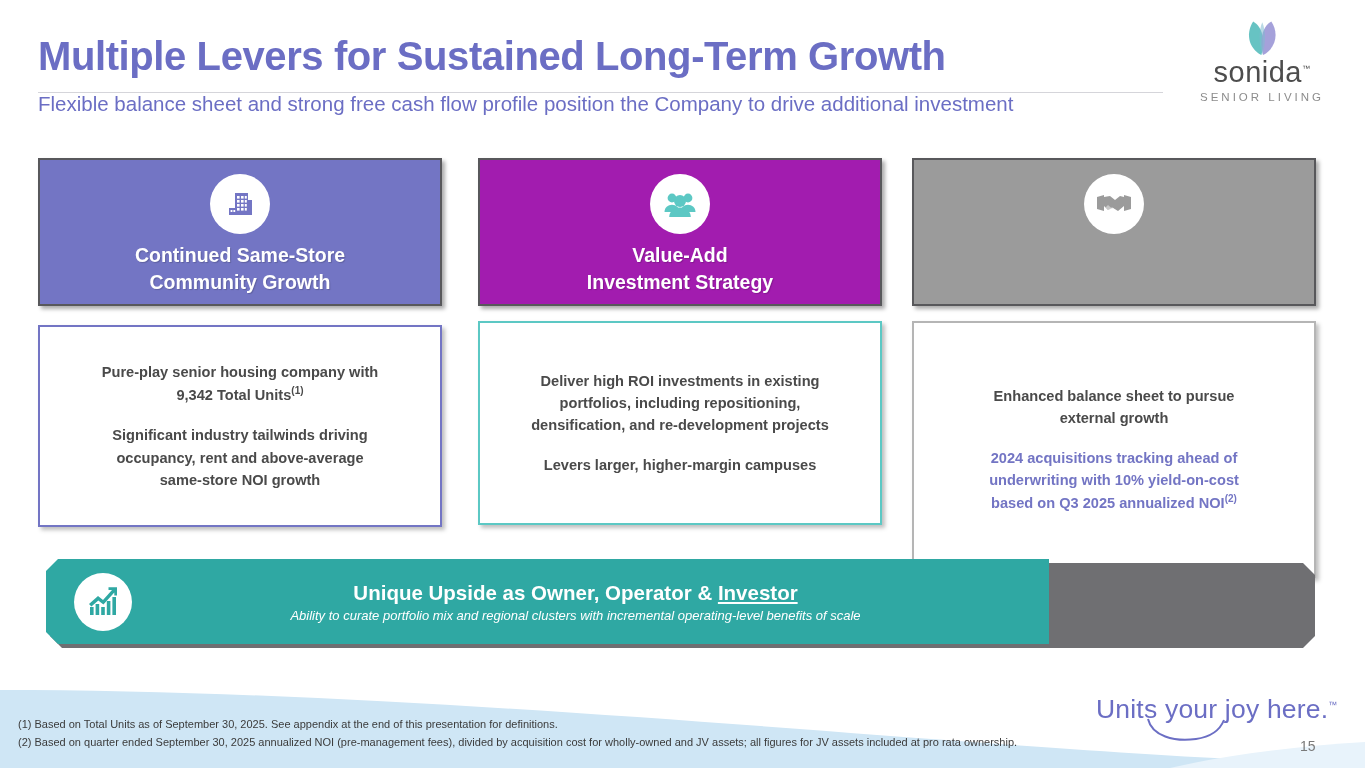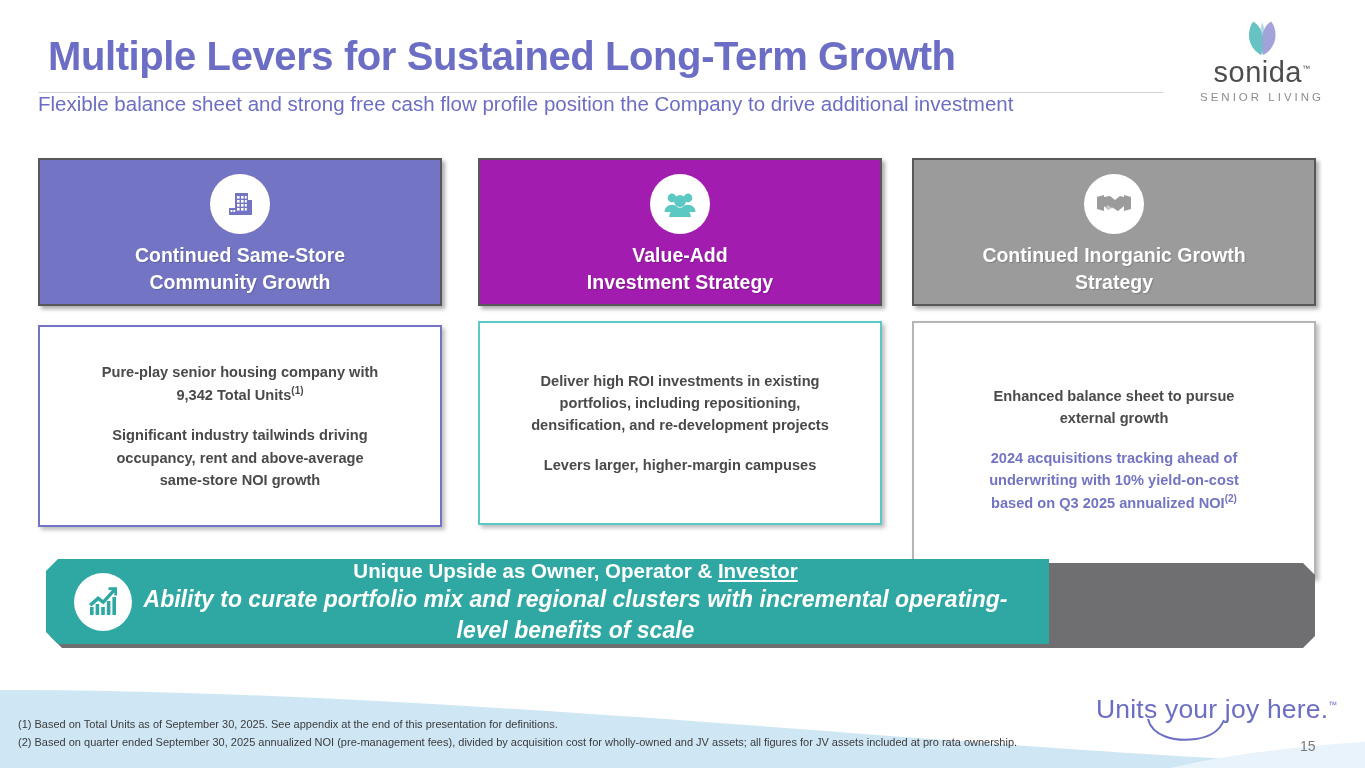--- a/index.html
+++ b/index.html
@@ -6,21 +6,21 @@
   html, body {
     width: 1365px; height: 768px;
     background: #ffffff;
     font-family: "Liberation Sans", sans-serif;
     overflow: hidden;
   }
   .slide { position: relative; width: 1365px; height: 768px; background: #fff; }
 
   
   .title {
-    position: absolute; left: 48px; top: 34px;
+    position: absolute; left: 38px; top: 34px;
     font-size: 40px; font-weight: 700; letter-spacing: -0.4px;
     color: #6b6ec4; white-space: nowrap;
   }
   .title-rule {
     position: absolute; left: 38px; top: 92px; width: 1125px; height: 1px;
     background: #d5d5da;
   }
   .subtitle {
     position: absolute; left: 38px; top: 92px;
     font-size: 20.5px; color: #6b6ec4; font-weight: 400; white-space: nowrap;
@@ -108,21 +108,21 @@
     width: 58px; height: 58px; border-radius: 50%; background: #fff;
     margin-left: 28px; flex: 0 0 auto;
     display: flex; align-items: center; justify-content: center;
   }
   .banner-text { flex: 1; text-align: center; padding-right: 30px; }
   .banner-line1 {
     color: #fff; font-weight: 700; font-size: 20.5px; line-height: 1.35;
   }
   .banner-line1 u { text-decoration: underline; text-underline-offset: 2px; }
   .banner-line2 {
-    color: #fff; font-weight: 700; font-style: italic; font-size: 23px; line-height: 1.35;
+    color: #fff; font-weight: 400; font-style: italic; font-size: 13px; line-height: 1.35;
   }
 
   
   .wave { position: absolute; left: 0; bottom: 0; width: 1365px; height: 90px; }
   .footnotes {
     position: absolute; left: 18px; top: 716px; font-size: 11px;
     color: #3b3b3b; line-height: 1.62;
   }
   .tagline {
     position: absolute; left: 1096px; top: 694px; width: 230px; height: 50px;
@@ -225,22 +225,20 @@
           <svg width="36" height="30" viewBox="0 0 36 30">
             <g fill="#9b9b9b">
               <path d="M1 8 L8 6 L8 22 L1 20 Z"></path>
               <path d="M35 8 L28 6 L28 22 L35 20 Z"></path>
               <path d="M8 8 L14 7 L19 11 L24 7 L28 8 L28 17 L22 22 L17 19 L12 21 L8 17 Z"></path>
               <path d="M12 16 l4 3.5 -2.5 2.5 -4 -3.5 Z" fill="#ffffff" opacity="0.45"></path>
               <path d="M16 18 l4 3.2 -2.4 2.4 -4 -3.2 Z" fill="#ffffff" opacity="0.45"></path>
             </g>
           </svg>
         </div>
-        <div class="card-head-title">Continued Inorganic Growth
-Strategy</div>
       </div>
       <div class="card-body gray">
         <p>Enhanced balance sheet to pursue
 external growth</p>
         <p class="accent"><span>2024 acquisitions tracking ahead of
 underwriting with 10% yield-on-cost
 based on Q3 2025 annualized NOI</span><span class="sup">(2)</span></p>
       </div>
     </div>
 

